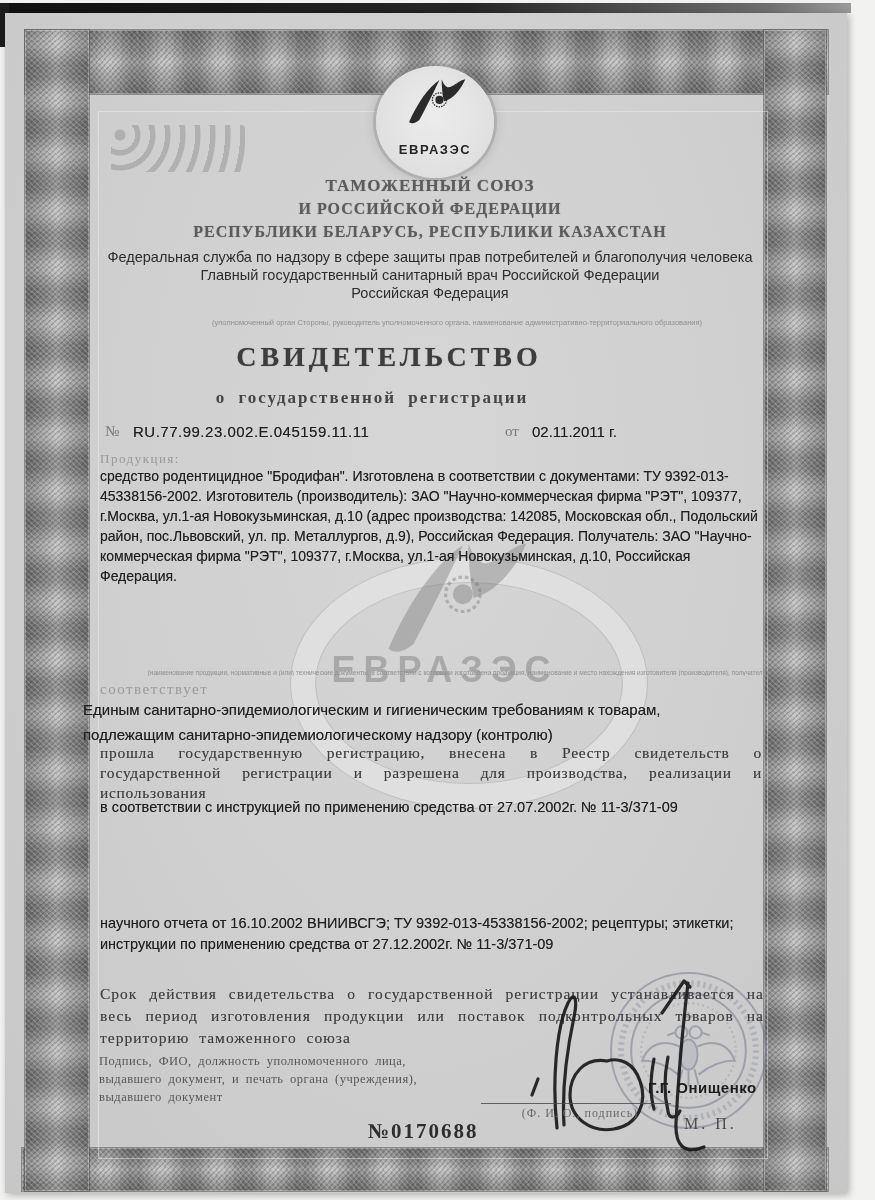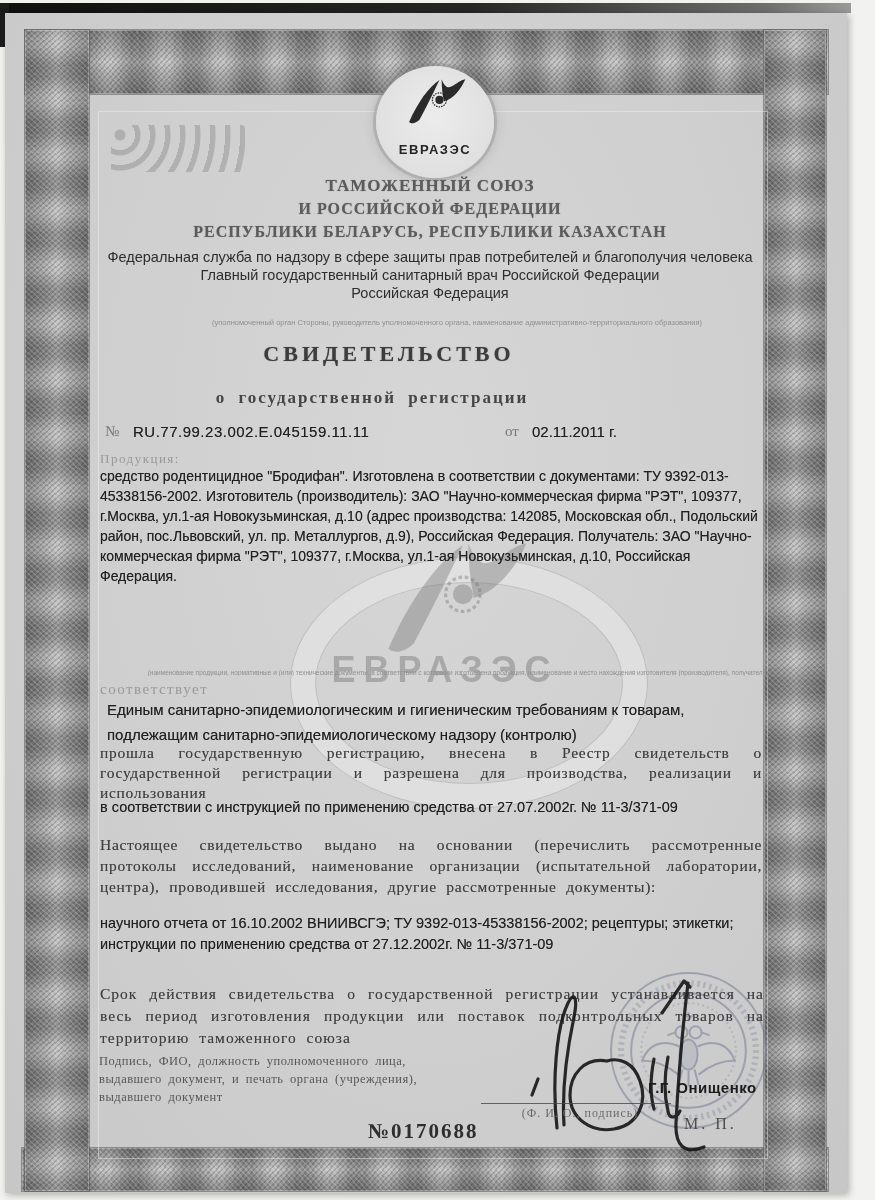--- a/index.html
+++ b/index.html
@@ -103,41 +103,40 @@
   <div class="abs center" style="left:93px;top:163px;width:664px;">
     <div class="hdr-b" style="font-size:17px;">ТАМОЖЕННЫЙ СОЮЗ</div>
     <div class="hdr-b" style="font-size:16px;margin-top:4px;">И РОССИЙСКОЙ ФЕДЕРАЦИИ</div>
     <div class="hdr-b" style="font-size:16px;margin-top:5px;">РЕСПУБЛИКИ БЕЛАРУСЬ, РЕСПУБЛИКИ КАЗАХСТАН</div>
     <div class="hdr-s" style="font-size:14.5px;margin-top:7px;line-height:18px;">Федеральная служба по надзору в сфере защиты прав потребителей и благополучия человека</div>
     <div class="hdr-s" style="font-size:14.5px;line-height:18px;">Главный государственный санитарный врач Российской Федерации</div>
     <div class="hdr-s" style="font-size:14.5px;line-height:18px;">Российская Федерация</div>
   </div>
   <div class="abs center tiny-note" style="left:93px;top:305px;width:664px;font-size:7.5px;">(уполномоченный орган Стороны, руководитель уполномоченного органа, наименование административно-территориального образования)</div>
 
-  <div class="abs center serif" style="left:93px;top:328px;width:582px;font-size:22px;font-weight:bold;color:#3d3d3d;letter-spacing:4px;text-shadow:0 0 1px rgba(60,60,60,.5);">СВИДЕТЕЛЬСТВО</div>
+  <div class="abs center serif" style="left:93px;top:328px;width:582px;font-size:28px;font-weight:bold;color:#3d3d3d;letter-spacing:4px;text-shadow:0 0 1px rgba(60,60,60,.5);">СВИДЕТЕЛЬСТВО</div>
   <div class="abs center serif" style="left:93px;top:375px;width:548px;font-size:17px;font-weight:bold;color:#454545;letter-spacing:2px;word-spacing:6px;">о государственной регистрации</div>
 
   <div class="abs" style="left:95px;top:410px;width:660px;height:22px;">
     <span class="serif" style="position:absolute;left:5px;font-size:15px;color:#777;">№</span>
     <span class="body-sans" style="position:absolute;left:33px;font-size:15px;letter-spacing:.5px;">RU.77.99.23.002.Е.045159.11.11</span>
     <span class="serif" style="position:absolute;left:405px;font-size:15px;color:#777;">от</span>
     <span class="body-sans" style="position:absolute;left:432px;font-size:15px;">02.11.2011 г.</span>
   </div>
 
   <div class="abs faded-label" style="left:95px;top:438px;font-size:13px;">Продукция:</div>
   <div class="abs body-sans" style="left:95px;top:453px;width:662px;font-size:14px;line-height:20px;">средство родентицидное "Бродифан". Изготовлена в соответствии с документами: ТУ 9392-013-45338156-2002. Изготовитель (производитель): ЗАО "Научно-коммерческая фирма "РЭТ", 109377, г.Москва, ул.1-ая Новокузьминская, д.10 (адрес производства: 142085, Московская обл., Подольский район, пос.Львовский, ул. пр. Металлургов, д.9), Российская Федерация.  Получатель: ЗАО "Научно-коммерческая фирма "РЭТ", 109377, г.Москва, ул.1-ая Новокузьминская, д.10, Российская Федерация.</div>
 
   <div class="abs center tiny-note" style="left:95px;top:656px;width:662px;font-size:6.5px;">(наименование продукции, нормативные и (или) технические документы, в соответствии с которыми изготовлена продукция, наименование и место нахождения изготовителя (производителя), получателя)</div>
   <div class="abs faded-label" style="left:95px;top:668px;font-size:15px;">соответствует</div>
-  <div class="abs body-sans" style="left:102px;top:684px;width:662px;font-size:15px;line-height:25px;">Единым санитарно-эпидемиологическим и гигиеническим требованиям к товарам, подлежащим санитарно-эпидемиологическому надзору (контролю)</div>
+  <div class="abs body-sans" style="left:78px;top:684px;width:662px;font-size:15px;line-height:25px;">Единым санитарно-эпидемиологическим и гигиеническим требованиям к товарам, подлежащим санитарно-эпидемиологическому надзору (контролю)</div>
 
   <div class="abs body-serif" style="left:95px;top:730px;width:662px;font-size:15.5px;line-height:20px;">прошла государственную регистрацию, внесена в Реестр свидетельств о государственной регистрации и разрешена для производства, реализации и использования</div>
   <div class="abs body-sans" style="left:95px;top:786px;width:662px;font-size:14.5px;">в соответствии с инструкцией по применению средства от 27.07.2002г. № 11-3/371-09</div>
 
-  <div class="abs body-serif" style="left:95px;top:821px;width:662px;font-size:15.5px;line-height:21px;">Настоящее свидетельство выдано на основании (перечислить рассмотренные протоколы исследований, наименование организации (испытательной лаборатории, центра), проводившей исследования, другие рассмотренные документы):</div>
   <div class="abs body-sans" style="left:95px;top:900px;width:662px;font-size:14.5px;line-height:21px;">научного отчета от 16.10.2002 ВНИИВСГЭ; ТУ 9392-013-45338156-2002; рецептуры; этикетки; инструкции по применению средства от 27.12.2002г. № 11-3/371-09</div>
 
   <svg class="abs" style="left:601px;top:955px;width:166px;height:166px;" viewBox="0 0 165 165">
     <g stroke="#70748e" fill="none" stroke-width="2" opacity=".5">
       <circle cx="82" cy="82" r="77"></circle>
       <circle cx="82" cy="82" r="57"></circle>
       <circle cx="82" cy="82" r="67" stroke-width="6" stroke-dasharray="2.5 3.5" opacity=".6"></circle>
       <circle cx="82" cy="82" r="47" stroke-dasharray="2 3" opacity=".5"></circle>
       <ellipse cx="82" cy="86" rx="9" ry="15" fill="#70748e" fill-opacity=".3"></ellipse>
       <path d="M73,78 C56,70 42,76 36,92 C50,92 62,98 72,106"></path>

